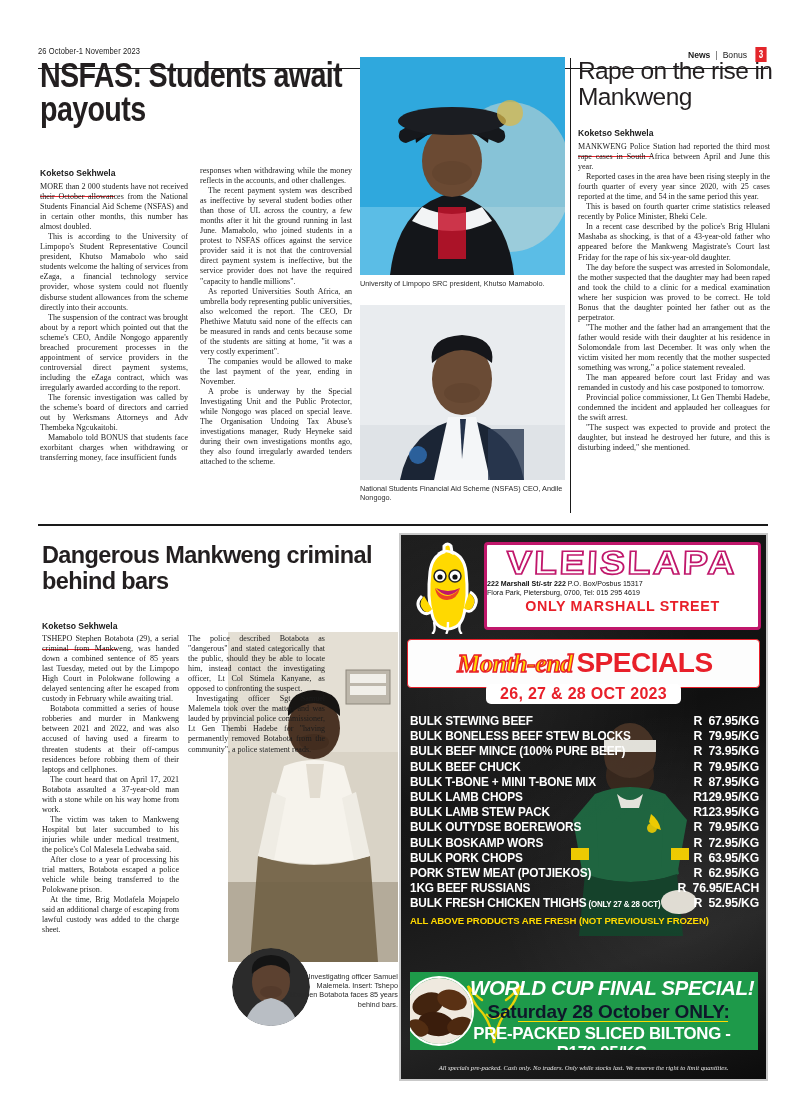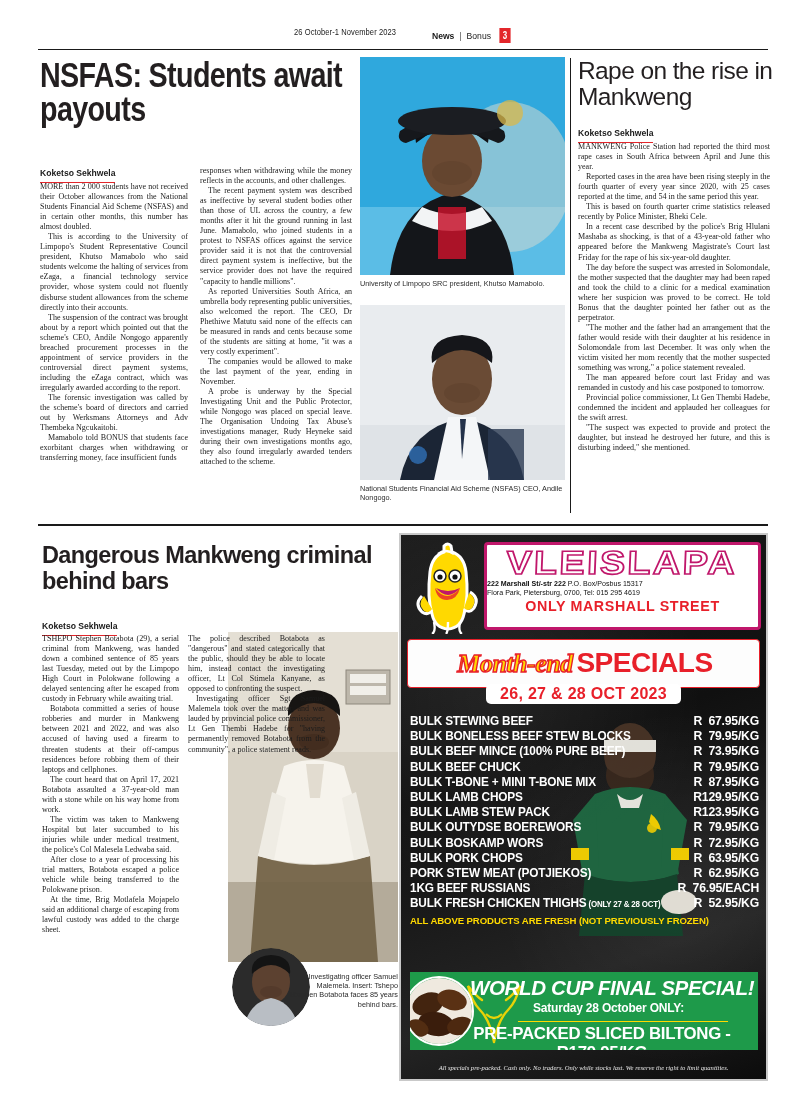--- a/index.html
+++ b/index.html
@@ -6,22 +6,22 @@
   html, body {
     width: 806px; height: 1113px;
     background: #ffffff;
     font-family: "Liberation Serif", serif;
     overflow: hidden;
   }
   .page { position: relative; width: 806px; height: 1113px; padding: 0; }
 
   
   .masthead {
-    position: absolute; left: 38px; top: 28px; width: 730px; height: 22px;
-    display: flex; align-items: flex-start; justify-content: center;
+    position: absolute; left: 38px; top: 47px; width: 730px; height: 22px;
+    display: flex; align-items: flex-start; justify-content: space-between;
     border-bottom: 1.6px solid #1a1a1a;
     gap: 27px;
   }
   .mast-date {
     font-family: "Liberation Sans", sans-serif;
     font-size: 8.2px; color: #1a1a1a; letter-spacing: .1px;
     transform: scaleX(.92); transform-origin: left top;
   }
   .mast-right { display: flex; align-items: center; gap: 5px; }
   .mast-section {
@@ -46,21 +46,21 @@
     transform: scaleX(.82); transform-origin: left top;
     letter-spacing: -0.8px;
   }
   .hl-plain {
     font-family: "Liberation Sans", sans-serif;
     color: #231f20; letter-spacing: -0.6px;
   }
   .byline {
     font-family: "Liberation Sans", sans-serif;
     font-size: 8.6px; font-weight: bold; color: #1a1a1a;
-    padding-bottom: 4px; display: inline-block;
+    padding-bottom: 18px; display: inline-block;
     border-bottom: 1.7px solid #e3262b;
   }
   .body-col {
     font-family: "Liberation Serif", serif;
     font-size: 8.05px; line-height: 10.05px;
     color: #1c1c1c; text-align: justify;
   }
   .body-col p { text-indent: 8px; margin: 0; }
   .body-col p.first { text-indent: 0; }
   .caption {
@@ -203,21 +203,21 @@
   }
   .wc-title {
     position: absolute; left: 60px; right: 4px; top: 5px; text-align: center;
     font-family: "Liberation Sans", sans-serif;
     font-style: italic; font-weight: bold; font-size: 20px; color: #fff;
     letter-spacing: -0.4px; transform: scaleX(1.03);
   }
   .wc-sub {
     position: absolute; left: 60px; right: 11px; top: 29px; text-align: center;
     font-family: "Liberation Sans", sans-serif;
-    font-weight: bold; font-size: 12px; color: #ffffff; letter-spacing: -0.2px;
+    font-weight: bold; font-size: 19px; color: #0f172a; letter-spacing: -0.2px;
   }
   .wc-sub-rule { position: absolute; left: 108px; right: 30px; top: 49px; height: 1px; background: #ffd900; }
   .wc-line3 {
     position: absolute; left: 40px; right: 4px; top: 52px; text-align: center;
     font-family: "Liberation Sans", sans-serif;
     font-weight: bold; font-size: 16.5px; color: #fff; letter-spacing: -0.3px;
     transform: scaleX(1.02);
   }
   .springbok-outline { position: absolute; left: 48px; top: 8px; width: 72px; height: 66px; opacity: .9; }
   .disclaimer {

